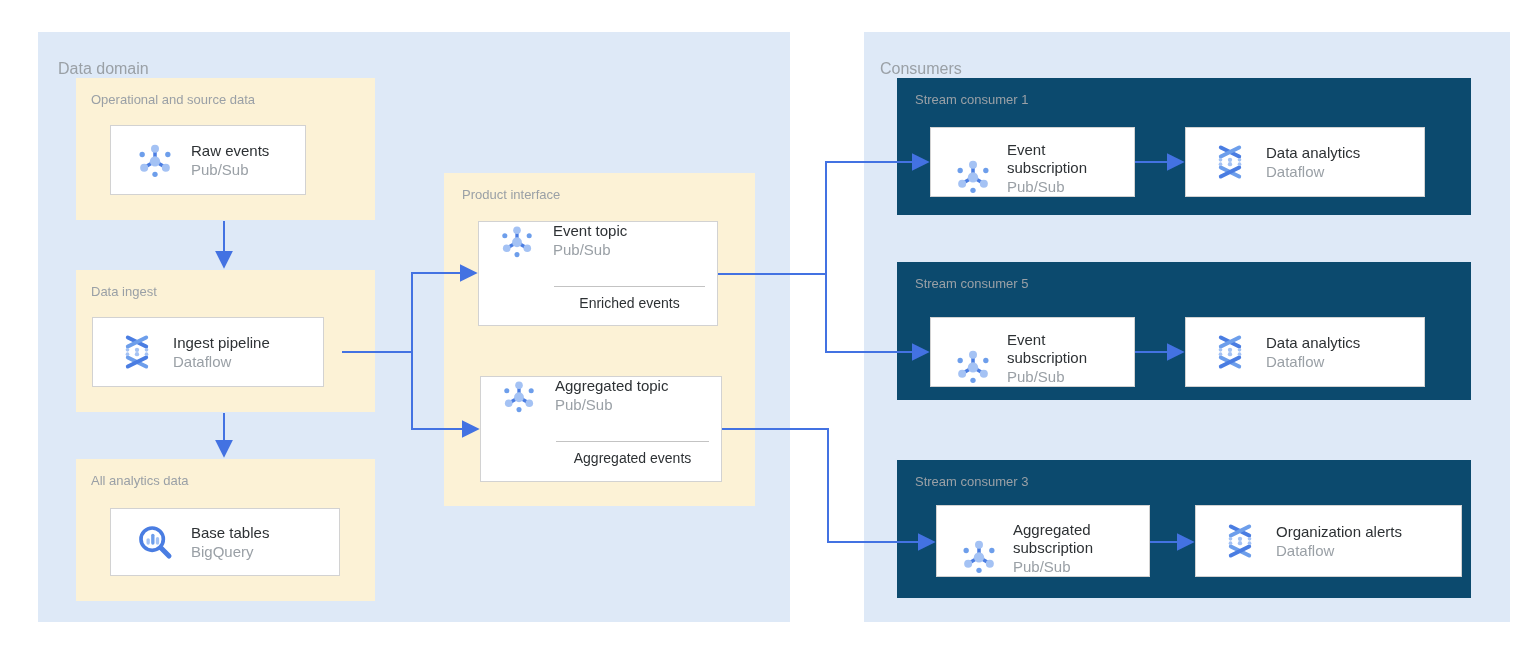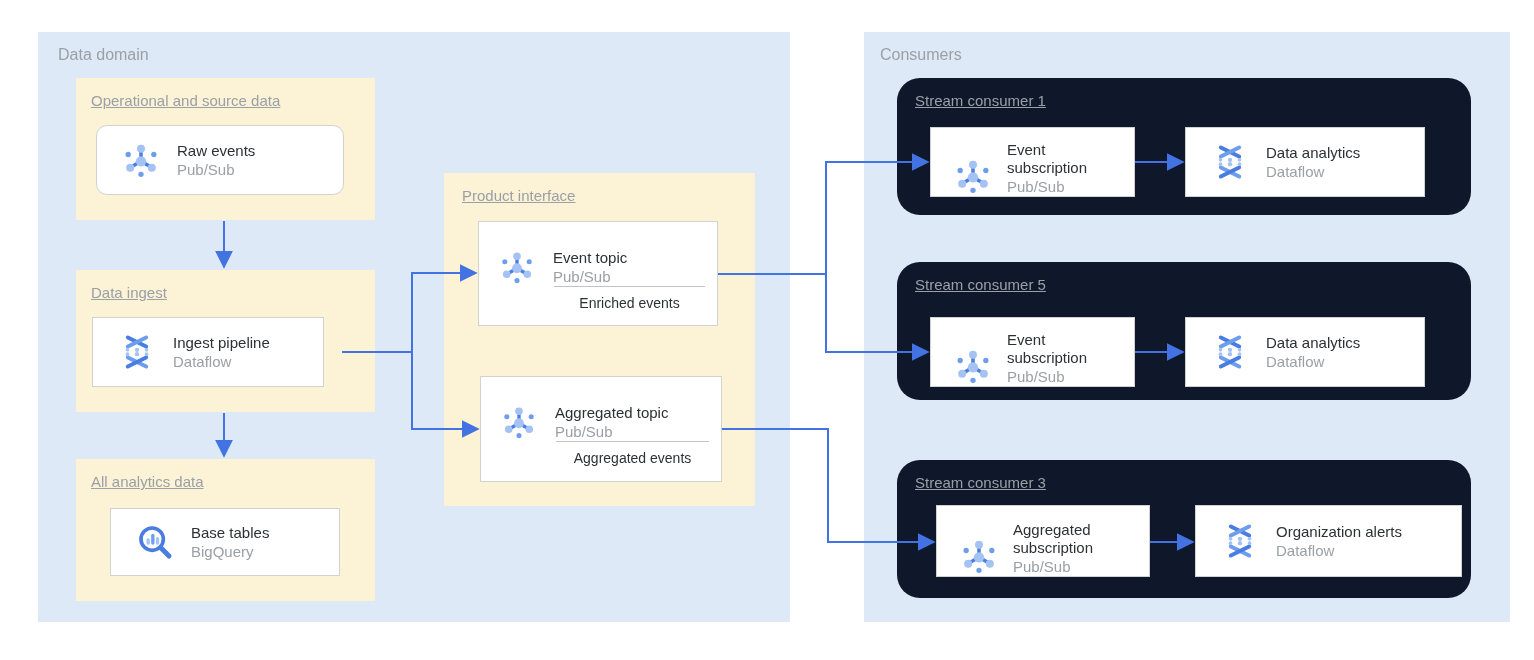--- a/index.html
+++ b/index.html
@@ -1,36 +1,36 @@
 <!DOCTYPE html>
 <html><head>
 <meta charset="utf-8">
 <style>
   html,body{margin:0;padding:0;background:#ffffff;}
   .canvas{
     position:relative;width:1534px;height:660px;background:#ffffff;
     font-family:"Liberation Sans", sans-serif;overflow:hidden;
   }
   .region{position:absolute;background:#dee9f7;}
-  .region-label{position:absolute;left:20px;top:14px;font-size:16px;color:#9aa0a6;white-space:nowrap;}
+  .region-label{position:absolute;left:20px;top:28px;font-size:16px;color:#9aa0a6;white-space:nowrap;}
   .group{position:absolute;}
   .group.yellow{background:#fcf2d6;}
-  .group.pink{background:#0f172a;border-radius:23px;}
-  .group-label{position:absolute;left:15px;top:14px;font-size:15px;color:#9aa0a6;white-space:nowrap;text-decoration:underline;}
+  .group.pink{background:#0c4a6e;}
+  .group-label{position:absolute;left:15px;top:14px;font-size:13px;color:#9aa0a6;white-space:nowrap;}
   .card{
     position:absolute;background:#fff;border:1px solid #d2d2d2;box-sizing:border-box;
     display:flex;align-items:center;gap:16px;padding:0 8px 0 24px;z-index:3;
   }
   .card.tight{padding-left:22px;gap:14px;align-items:flex-end;}
   .icon{width:40px;height:40px;flex:0 0 auto;}
   .icon.sm{width:38px;height:38px;}
   .title{font-size:15px;color:#2d3134;line-height:18px;}
   .subtitle{font-size:15px;color:#9aa0a6;line-height:19px;}
   .topic-card{position:absolute;background:#fff;border:1px solid #d2d2d2;box-sizing:border-box;z-index:3;}
-  .topic-top{display:flex;align-items:flex-end;gap:17px;padding:0 8px 0 19px;height:64px;}
+  .topic-top{display:flex;align-items:flex-start;gap:17px;padding:0 8px 0 19px;height:64px;}
   .topic-divider{border:0;border-top:1px solid #c3c3c3;margin:0 12px 0 75px;}
   .topic-note{margin:8px 12px 0 75px;text-align:center;font-size:14px;color:#2d3134;}
   .wires{position:absolute;left:0;top:0;z-index:2;pointer-events:none;}
   .defs-hidden{position:absolute;width:0;height:0;overflow:hidden;}
 </style>
 </head>
 <body>
 
 <svg class="defs-hidden" aria-hidden="true">
   <defs>
@@ -119,21 +119,21 @@
       <path d="M412,352 L412,429 L477,429" marker-end="url(#arr)"></path>
       <path d="M718,274 L826,274 L826,162 L927,162" marker-end="url(#arr)"></path>
       <path d="M826,274 L826,352 L927,352" marker-end="url(#arr)"></path>
       <path d="M722,429 L828,429 L828,542 L933,542" marker-end="url(#arr)"></path>
       <path d="M1135,162 L1182,162" marker-end="url(#arr)"></path>
       <path d="M1135,352 L1182,352" marker-end="url(#arr)"></path>
       <path d="M1150,542 L1192,542" marker-end="url(#arr)"></path>
     </g>
   </svg>
 
-  <div class="card" style="left:96px;top:125px;width:248px;height:70px;border-radius:11px;">
+  <div class="card" style="left:110px;top:125px;width:196px;height:70px;">
     <svg class="icon">
         <use href="#sym-pubsub"></use>
       </svg>
     <div>
       <div class="title">Raw events</div>
       <div class="subtitle">Pub/Sub</div>
     </div>
   </div>
 
   <div class="card" style="left:92px;top:317px;width:232px;height:70px;">

